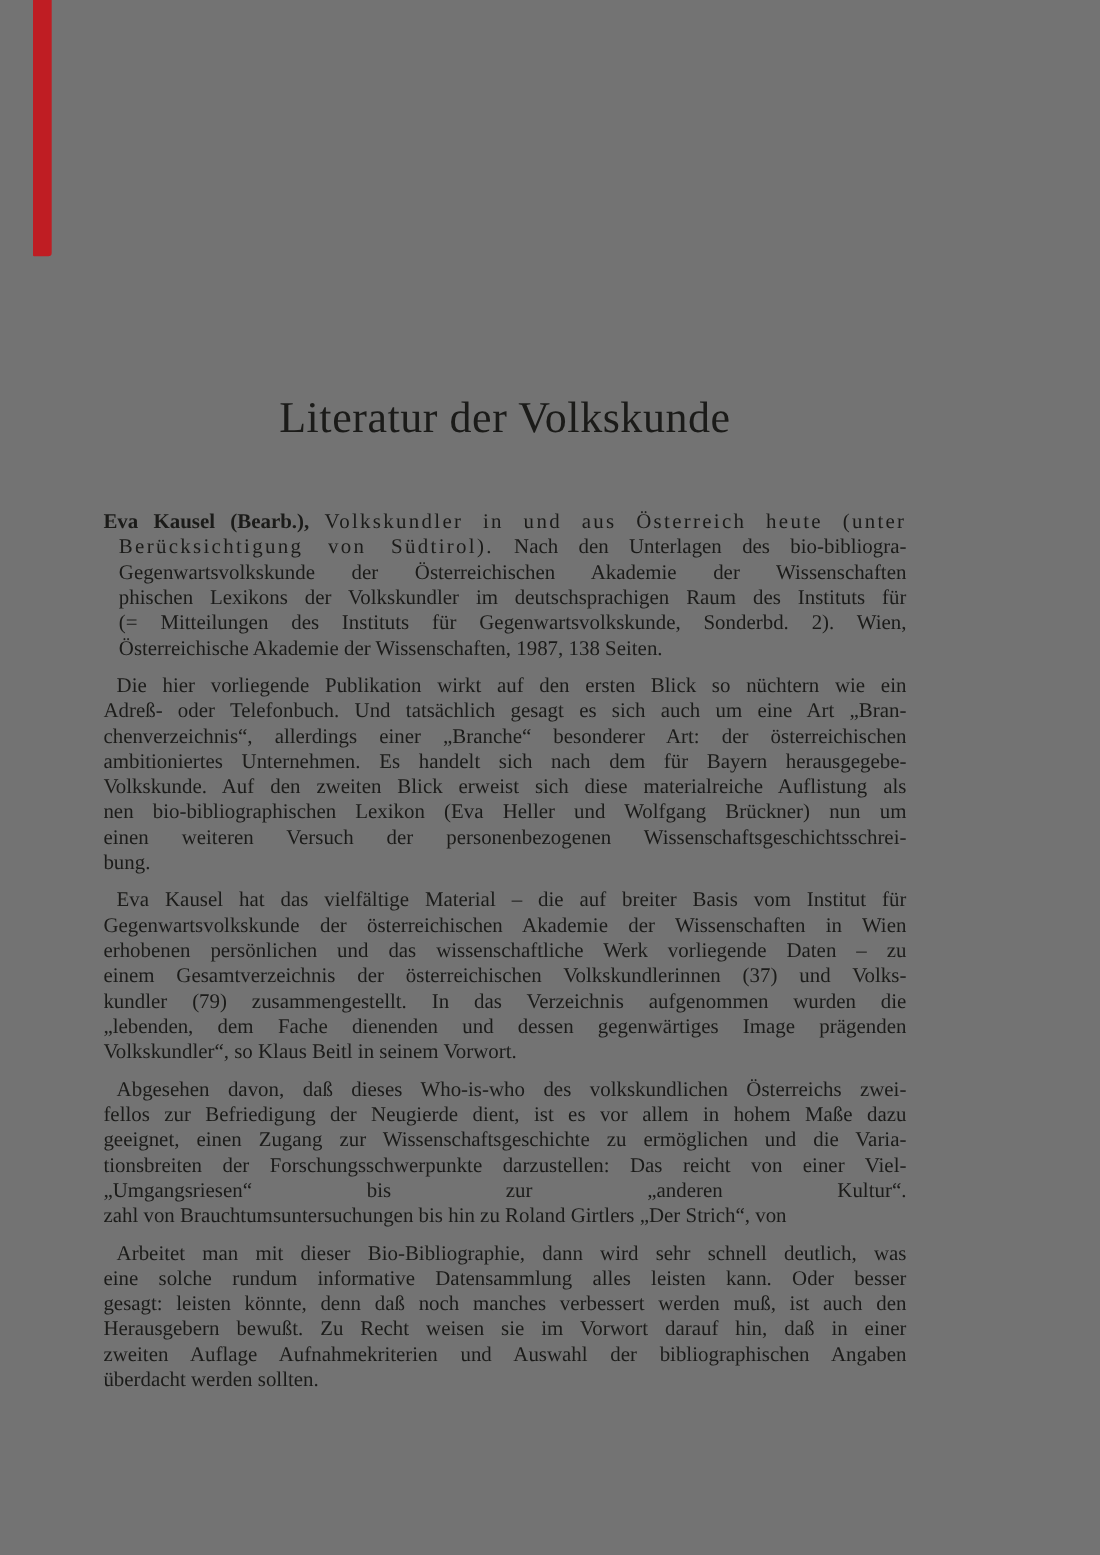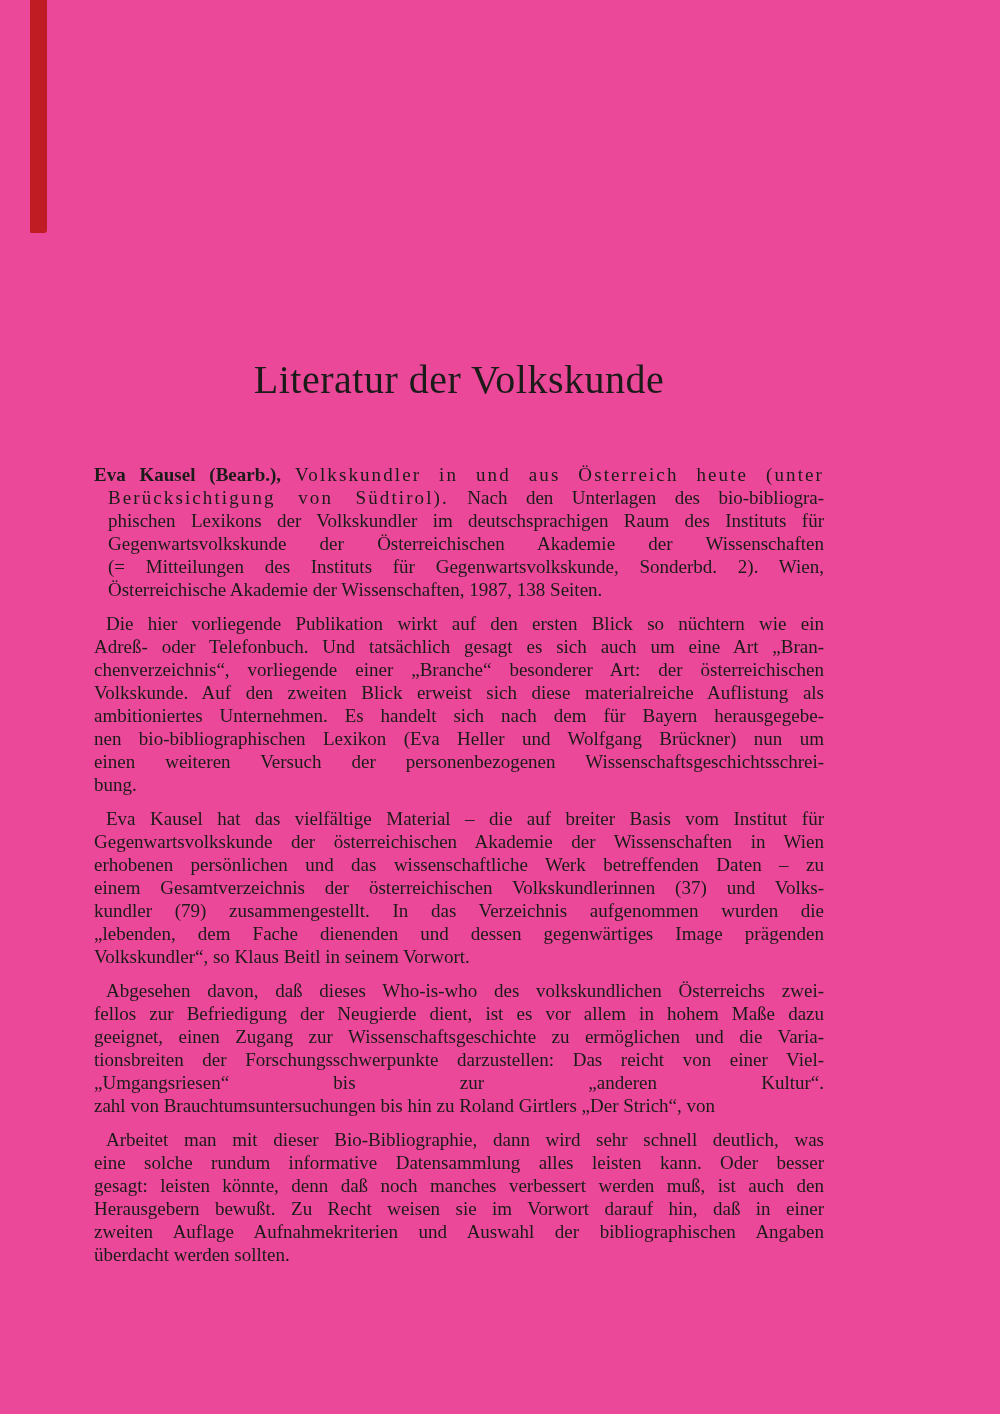--- a/index.html
+++ b/index.html
@@ -54,53 +54,53 @@
     position: absolute;
     left: 94px; top: 1296px; width: 730px;
     text-align: right;
     font-size: 22px; line-height: 26px;
     color: #1b1b19;
   }
 </style>
 </head>
 <body>
 
-<div class="page" style="background: #ec4899;">
+<div class="page" style="background: #737373;">
 
   <div class="ribbon" style="background: rgb(191, 29, 35);"></div>
 
   <h1 class="title">Literatur der Volkskunde</h1>
 
   <div class="content" style="color: rgb(27, 27, 25);">
 
     <section class="entry">
       <div class="line first"><b>Eva Kausel (Bearb.),</b> <span class="spaced">Volkskundler in und aus Österreich heute (unter</span></div>
       <div class="line cont"><span class="spaced">Berücksichtigung von Südtirol).</span> <span>Nach den Unterlagen des bio-bibliogra-</span></div>
       <div class="entry-lines">
+          <div class="line">Gegenwartsvolkskunde der Österreichischen Akademie der Wissenschaften</div>
           <div class="line">phischen Lexikons der Volkskundler im deutschsprachigen Raum des Instituts für</div>
-          <div class="line">Gegenwartsvolkskunde der Österreichischen Akademie der Wissenschaften</div>
           <div class="line">(= Mitteilungen des Instituts für Gegenwartsvolkskunde, Sonderbd. 2). Wien,</div>
           <div class="line">Österreichische Akademie der Wissenschaften, 1987, 138 Seiten.</div>
         </div>
     </section>
 
     <div class="para">
         <div class="line">Die hier vorliegende Publikation wirkt auf den ersten Blick so nüchtern wie ein</div>
         <div class="line">Adreß- oder Telefonbuch. Und tatsächlich gesagt es sich auch um eine Art „Bran-</div>
-        <div class="line">chenverzeichnis“, vorliegende einer „Branche“ besonderer Art: der österreichischen</div>
+        <div class="line">chenverzeichnis“, allerdings einer „Branche“ besonderer Art: der österreichischen</div>
+        <div class="line">ambitioniertes Unternehmen. Es handelt sich nach dem für Bayern herausgegebe-</div>
         <div class="line">Volkskunde. Auf den zweiten Blick erweist sich diese materialreiche Auflistung als</div>
-        <div class="line">ambitioniertes Unternehmen. Es handelt sich nach dem für Bayern herausgegebe-</div>
         <div class="line">nen bio-bibliographischen Lexikon (Eva Heller und Wolfgang Brückner) nun um</div>
         <div class="line">einen weiteren Versuch der personenbezogenen Wissenschaftsgeschichtsschrei-</div>
         <div class="line">bung.</div>
       </div>
     <div class="para">
         <div class="line">Eva Kausel hat das vielfältige Material – die auf breiter Basis vom Institut für</div>
         <div class="line">Gegenwartsvolkskunde der österreichischen Akademie der Wissenschaften in Wien</div>
-        <div class="line">erhobenen persönlichen und das wissenschaftliche Werk betreffenden Daten – zu</div>
+        <div class="line">erhobenen persönlichen und das wissenschaftliche Werk vorliegende Daten – zu</div>
         <div class="line">einem Gesamtverzeichnis der österreichischen Volkskundlerinnen (37) und Volks-</div>
         <div class="line">kundler (79) zusammengestellt. In das Verzeichnis aufgenommen wurden die</div>
         <div class="line">„lebenden, dem Fache dienenden und dessen gegenwärtiges Image prägenden</div>
         <div class="line">Volkskundler“, so Klaus Beitl in seinem Vorwort.</div>
       </div>
     <div class="para">
         <div class="line">Abgesehen davon, daß dieses Who-is-who des volkskundlichen Österreichs zwei-</div>
         <div class="line">fellos zur Befriedigung der Neugierde dient, ist es vor allem in hohem Maße dazu</div>
         <div class="line">geeignet, einen Zugang zur Wissenschaftsgeschichte zu ermöglichen und die Varia-</div>
         <div class="line">tionsbreiten der Forschungsschwerpunkte darzustellen: Das reicht von einer Viel-</div>

